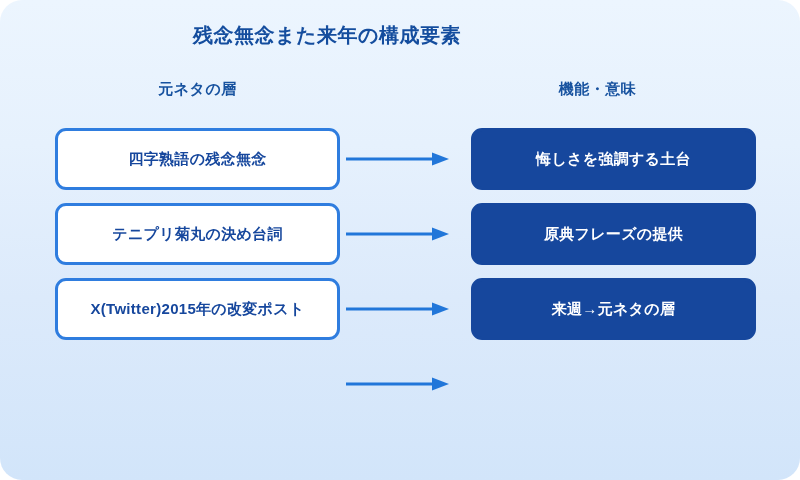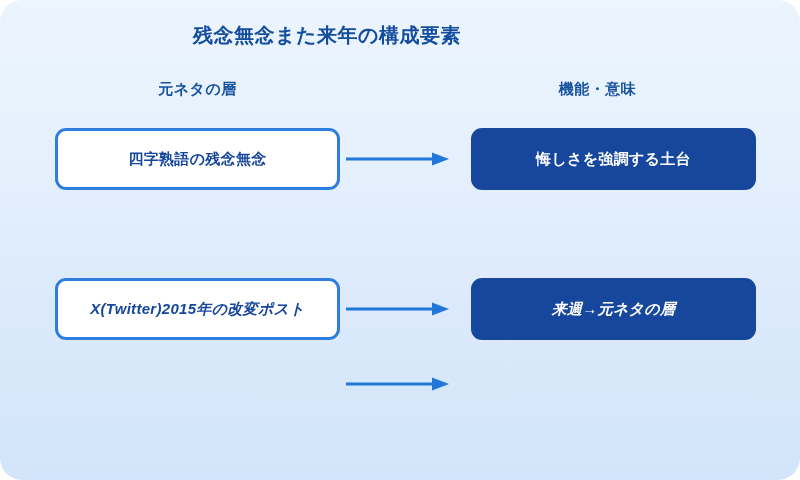--- a/index.html
+++ b/index.html
@@ -51,21 +51,21 @@
 
   
   .row {
     position: absolute;
     left: 0;
     width: 692px;
     height: 62px;
   }
   .row.r0 { top: 128px; }
   .row.r1 { top: 203px; }
-  .row.r2 { top: 278px; font-style: italic; }
+  .row.r2 { top: 278px; }
   .row.r3 { top: 353px; }
 
   .box {
     position: absolute;
     top: 0;
     height: 62px;
     box-sizing: border-box;
     display: flex;
     align-items: center;
     justify-content: center;
@@ -116,20 +116,30 @@
     <div class="box source">四字熟語の残念無念</div>
     <div class="arrow">
       <svg width="104" height="16" viewBox="0 0 104 16" xmlns="http://www.w3.org/2000/svg">
         <line x1="0" y1="8" x2="88" y2="8" stroke="#2176d9" stroke-width="3"></line>
         <polygon points="86,1.5 103,8 86,14.5" fill="#2176d9"></polygon>
       </svg>
     </div>
     <div class="box target">悔しさを強調する土台</div>
   </div>
 
+  <div class="row r1">
+    <div class="box source">テニプリ菊丸の決め台詞</div>
+    <div class="arrow">
+      <svg width="104" height="16" viewBox="0 0 104 16" xmlns="http://www.w3.org/2000/svg">
+        <line x1="0" y1="8" x2="88" y2="8" stroke="#2176d9" stroke-width="3"></line>
+        <polygon points="86,1.5 103,8 86,14.5" fill="#2176d9"></polygon>
+      </svg>
+    </div>
+    <div class="box target">原典フレーズの提供</div>
+  </div>
 
   <div class="row r2">
     <div class="box source">X(Twitter)2015年の改変ポスト</div>
     <div class="arrow">
       <svg width="104" height="16" viewBox="0 0 104 16" xmlns="http://www.w3.org/2000/svg">
         <line x1="0" y1="8" x2="88" y2="8" stroke="#2176d9" stroke-width="3"></line>
         <polygon points="86,1.5 103,8 86,14.5" fill="#2176d9"></polygon>
       </svg>
     </div>
     <div class="box target">来週→元ネタの層</div>

